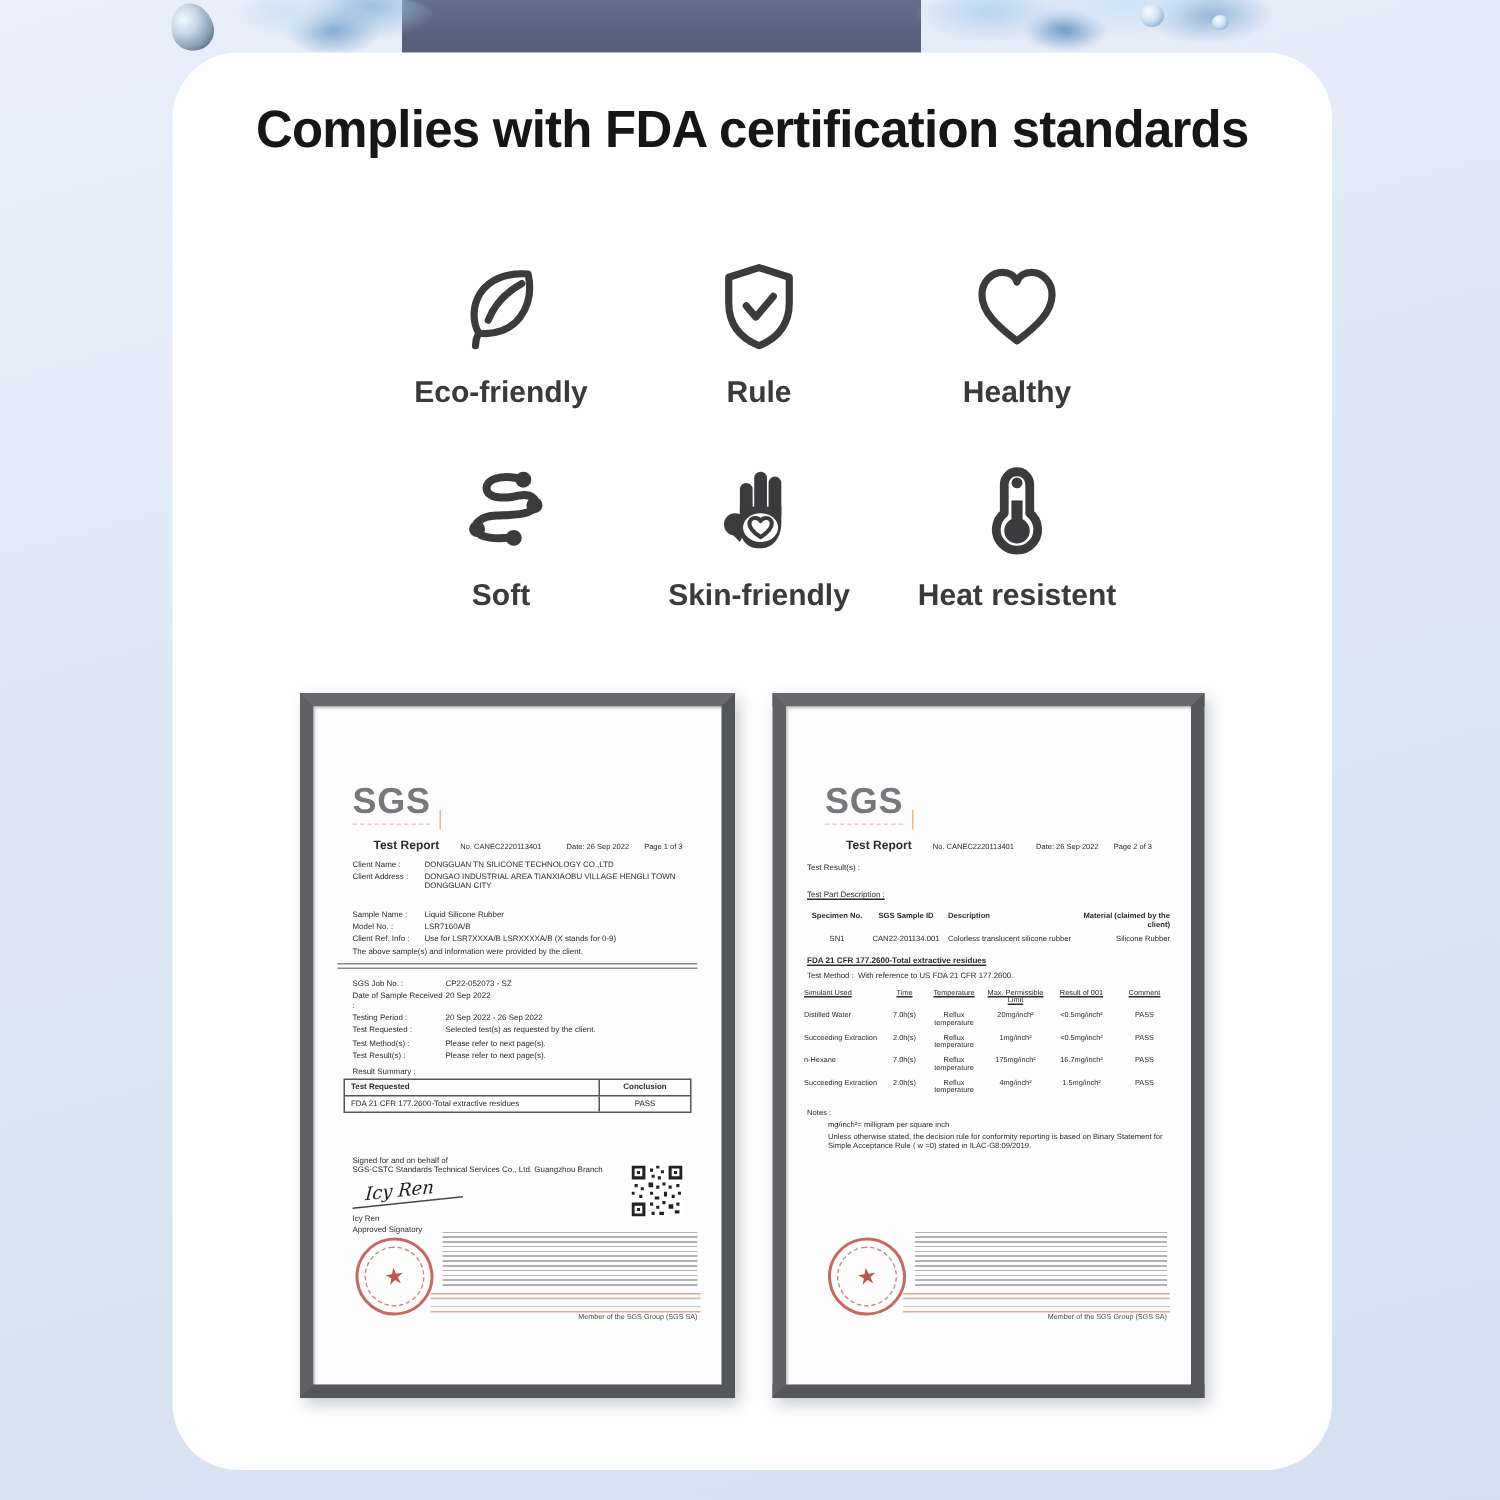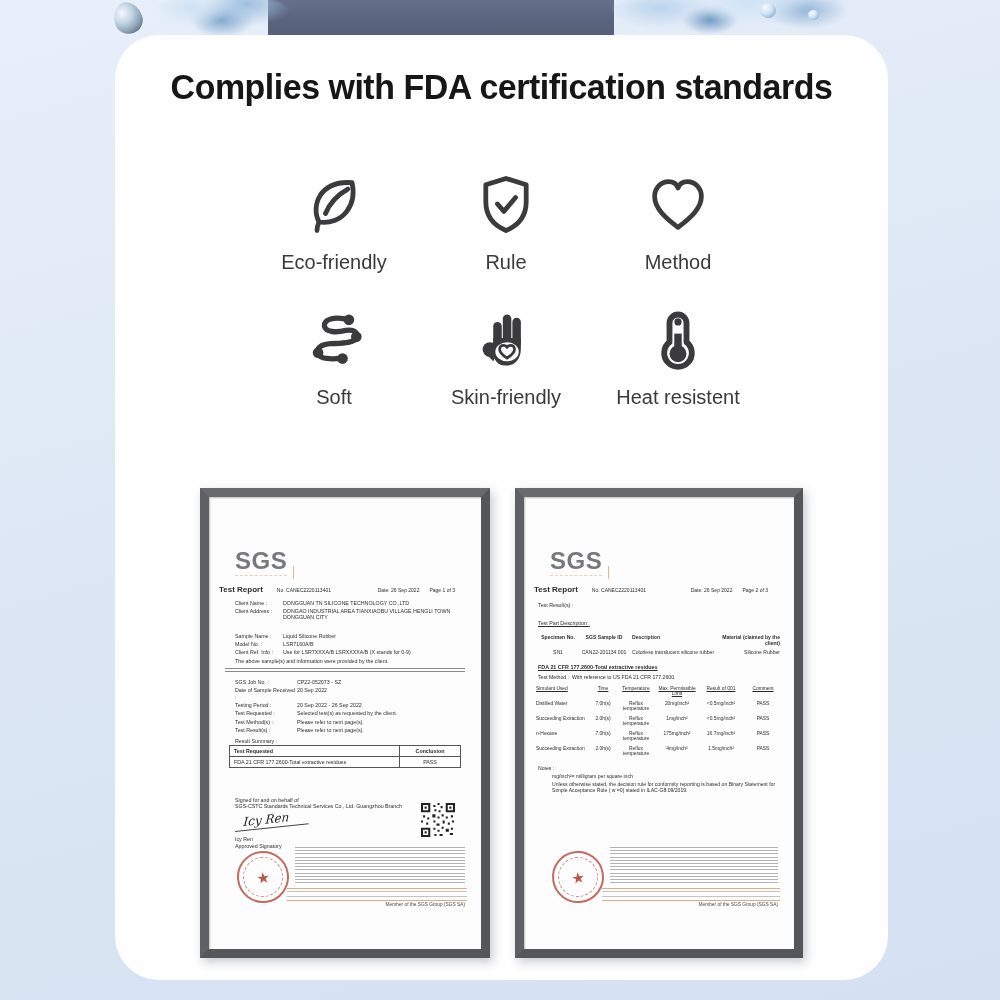--- a/index.html
+++ b/index.html
@@ -54,45 +54,45 @@
     transform:scaleX(.97);margin:0;
   }
 
   
   .features{
     position:absolute;top:136px;left:133px;width:516px;
     display:grid;grid-template-columns:repeat(3,172px);row-gap:32px;
   }
   .feature{display:flex;flex-direction:column;align-items:center;}
   .feature svg{width:68px;height:68px;}
-  .feature-label{margin-top:12px;font-size:20px;font-weight:400;color:#3a3a3c;}
+  .feature-label{margin-top:12px;font-size:20px;font-weight:700;color:#3a3a3c;}
 
   
-  .certs{position:absolute;top:453px;left:85px;width:603px;display:flex;justify-content:space-between;}
+  .certs{position:absolute;top:427px;left:85px;width:603px;display:flex;justify-content:space-between;}
   .cert-frame{
     box-sizing:border-box;height:470px;background:#fdfdfd;
     border:9px solid #54565a;
     border-top-color:#686a6e;border-left-color:#5e6064;
     box-shadow:3px 4px 9px rgba(40,50,70,.25), inset 1px 1px 2px rgba(0,0,0,.25);
     position:relative;
   }
   .cert-frame.left{width:290px;}
   .cert-frame.right{width:288px;}
   .cert-inner{position:relative;width:100%;height:100%;overflow:hidden;color:#2c2c2c;}
 
   .sgs-logo{
     margin:52px 0 0 26px;font-size:24px;font-weight:700;color:#77787c;
     letter-spacing:.5px;line-height:1;display:inline-block;position:relative;
     border-bottom:1px dashed rgba(214,150,110,.45);padding-bottom:2px;
   }
   .sgs-logo::after{
     content:"";position:absolute;right:-7px;bottom:-4px;width:1px;height:13px;
     background:rgba(224,120,60,.55);
   }
-  .tr-row{display:flex;align-items:baseline;margin:9px 26px 0 10px;}
+  .tr-row{display:flex;align-items:baseline;margin:9px 26px 0 40px;}
   .tr-title{font-size:8px;font-weight:700;flex:0 0 auto;}
   .tr-no{font-size:5px;margin-left:14px;flex:1;}
   .tr-date{font-size:5px;margin-left:8px;}
   .tr-page{font-size:5px;margin-left:10px;}
 
   .f-row{display:flex;margin:1.6px 26px 0 26px;font-size:5.3px;line-height:1.25;}
   .f-label{flex:0 0 62px;}
   .f-label.narrow{flex:0 0 48px;}
   .f-value{flex:1;}
   .note-line{margin:2px 26px 0 26px;font-size:5.3px;}
@@ -198,21 +198,21 @@
           <path d="M24 31 L30 38 L41 25"></path>
         </g>
       </svg>
       <div class="feature-label">Rule</div>
     </div>
 
     <div class="feature">
       <svg viewBox="0 0 64 64">
         <path fill="none" stroke="#3b3b3d" stroke-width="4.5" stroke-linejoin="round" d="M32 53 C20 44 10 35 10 24 C10 16 16 10 23 10 C27 10 30.8 12 32 16 C33.2 12 37 10 41 10 C48 10 54 16 54 24 C54 35 44 44 32 53 Z"></path>
       </svg>
-      <div class="feature-label">Method</div>
+      <div class="feature-label">Healthy</div>
     </div>
 
     <div class="feature">
       <svg viewBox="0 0 64 64">
         <path fill="none" stroke="#3b3b3d" stroke-width="5" stroke-linecap="round" d="M46 13 C32 9 22 13 23 19 C24 25 35 25 43 23 C51 21.5 55 25 53 30 C50.5 35.5 38 35 29 35.5 C20 36 14 40 17 45.5 C19 49.5 29 50.5 39 49"></path>
         <g fill="#3b3b3d">
           <circle cx="46" cy="13" r="5"></circle>
           <circle cx="53" cy="29" r="5"></circle>
           <circle cx="17" cy="44" r="5"></circle>
           <circle cx="40" cy="49.5" r="5"></circle>

